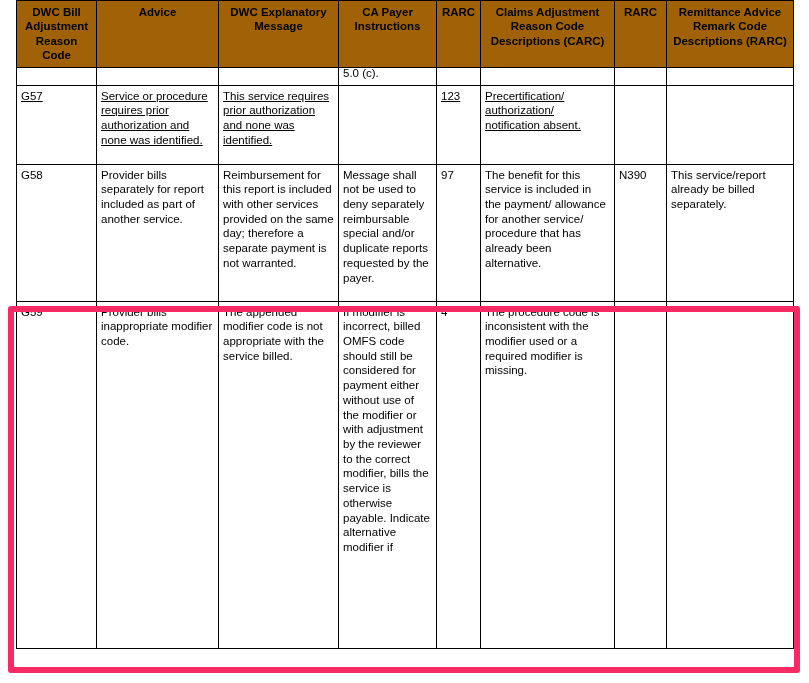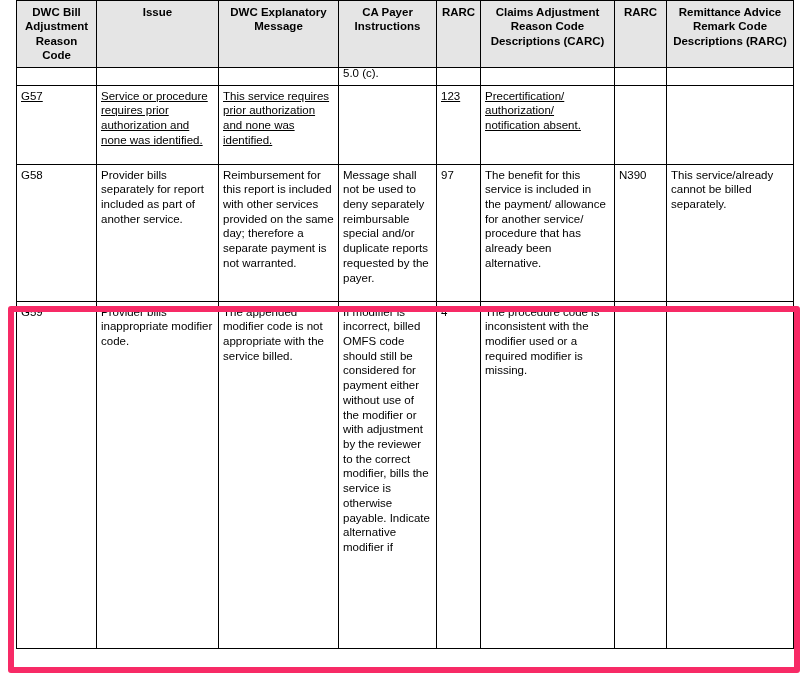--- a/index.html
+++ b/index.html
@@ -30,21 +30,21 @@
   table.doc-table th,
   table.doc-table td {
     border: 1px solid #000000;
     vertical-align: top;
     padding: 3px 4px 3px 4px;
     line-height: 1.28;
     word-wrap: break-word;
     overflow-wrap: break-word;
   }
   table.doc-table thead th {
-    background: #e5e5e5;
+    background: #a16207;
     text-align: center;
     font-weight: bold;
     font-size: 11.5px;
     padding: 4px 3px 4px 3px;
     line-height: 1.25;
   }
   
   col.c0 { width: 80px; }
   col.c1 { width: 122px; }
   col.c2 { width: 120px; }
@@ -105,21 +105,21 @@
         <col class="c2">
         <col class="c3">
       <col class="c4">
         <col class="c5">
         <col class="c6">
         <col class="c7">
     </colgroup>
     <thead>
       <tr>
         <th>DWC Bill Adjustment Reason Code</th>
-        <th>Issue</th>
+        <th>Advice</th>
         <th>DWC Explanatory Message</th>
         <th>CA Payer Instructions</th>
         <th>RARC</th>
         <th>Claims Adjustment Reason Code Descriptions (CARC)</th>
         <th>RARC</th>
         <th>Remittance Advice Remark Code Descriptions (RARC)</th>
       </tr>
     </thead>
     <tbody>
       <tr class="partial-row">
@@ -149,21 +149,21 @@
       <tr class="row-g58">
         <td>G58</td>
         <td>Provider bills separately for report included as part of another service.</td>
         <td>Reimbursement for this report is included with other services provided on the same day; therefore a separate payment is not warranted.</td>
         <td class="cell-clip">
             <span class="fade-clip">Message shall not be used to deny separately reimbursable special and/or duplicate reports requested by the payer.</span>
           </td>
         <td>97</td>
         <td>The benefit for this service is included in the payment/ allowance for another service/ procedure that has already been alternative.</td>
         <td>N390</td>
-        <td>This service/already cannot be billed separately.</td>
+        <td>This service/report already be billed separately.</td>
       </tr>
 
       <tr class="row-g59">
         <td>G59</td>
         <td>Provider bills inappropriate modifier code.</td>
         <td>The appended modifier code is not appropriate with the service billed.</td>
         <td>If modifier is incorrect, billed OMFS code should still be considered for payment either without use of the modifier or with adjustment by the reviewer to the correct modifier, bills the service is otherwise payable. Indicate alternative modifier if</td>
         <td>4</td>
         <td>The procedure code is inconsistent with the modifier used or a required modifier is missing.</td>
         <td></td>

